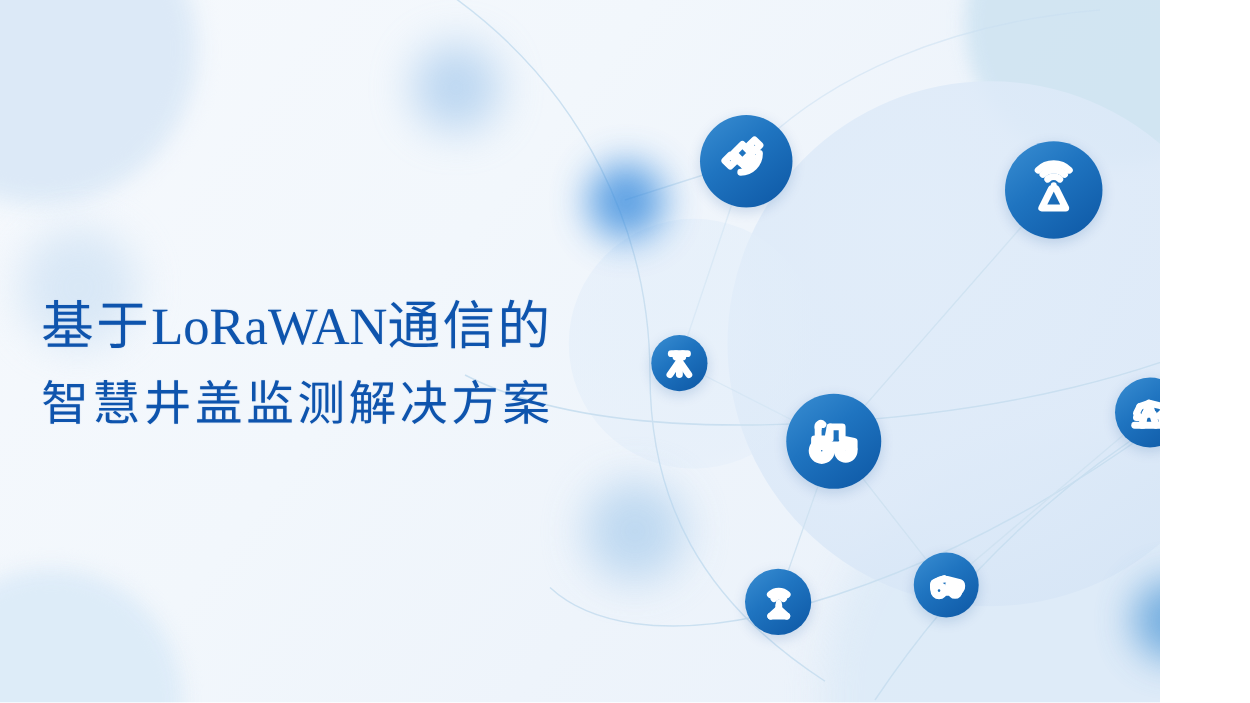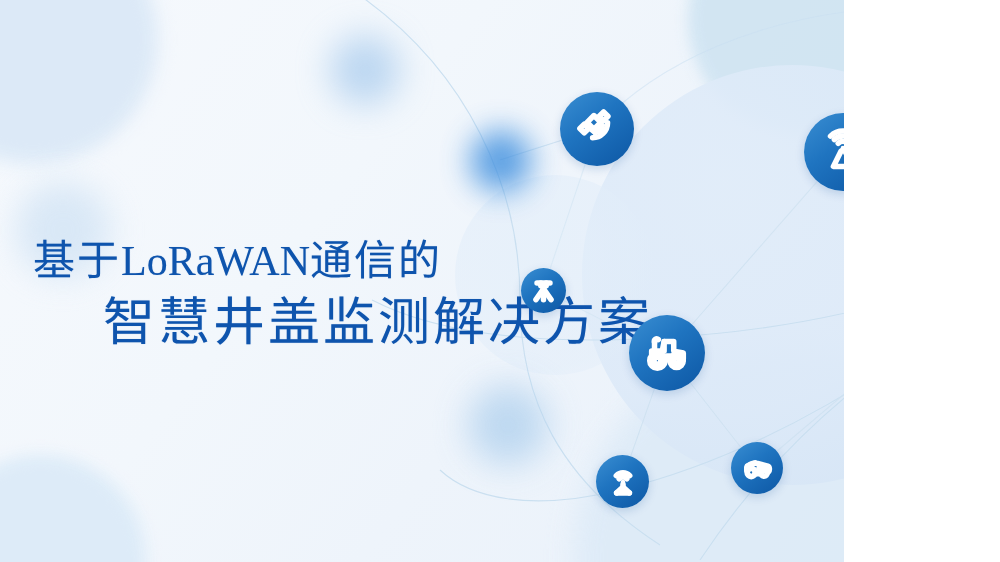--- a/index.html
+++ b/index.html
@@ -3,21 +3,21 @@
 <meta charset="utf-8">
 <title>Slide</title>
 <style>
   html, body {
     margin: 0;
     padding: 0;
     background: #ffffff;
   }
   #slide {
     position: relative;
-    width: 844px;
+    width: 928px;
     height: 562px;
     overflow: hidden;
     background: linear-gradient(128deg, #f6f9fd 0%, #f2f7fc 38%, #eef4fb 62%, #e9f1fa 100%);
     font-family: "Liberation Serif", "DejaVu Serif", serif;
     -webkit-font-smoothing: antialiased;
   }
 
   
   .blob {
     position: absolute;
@@ -124,23 +124,22 @@
     color: #0e54ad;
     font-size: 42px;
     line-height: 61px;
     letter-spacing: .5px;
     white-space: nowrap;
     font-weight: 400;
     text-shadow: 0 0 1px rgba(14,84,173,.28);
   }
   .title-line.l2 {
     font-family: "DejaVu Sans", "Liberation Sans", sans-serif;
-    font-size: 52px;
+    font-size: 38px;
     letter-spacing: 3px;
-    text-align: right;
   }
   .title-line.l1 .latin {
     font-family: "Liberation Serif", "DejaVu Serif", serif;
     letter-spacing: 0;
   }
   .title-line.l1 .han {
     font-family: "DejaVu Sans", "Liberation Sans", sans-serif;
     letter-spacing: 2px;
   }
 

